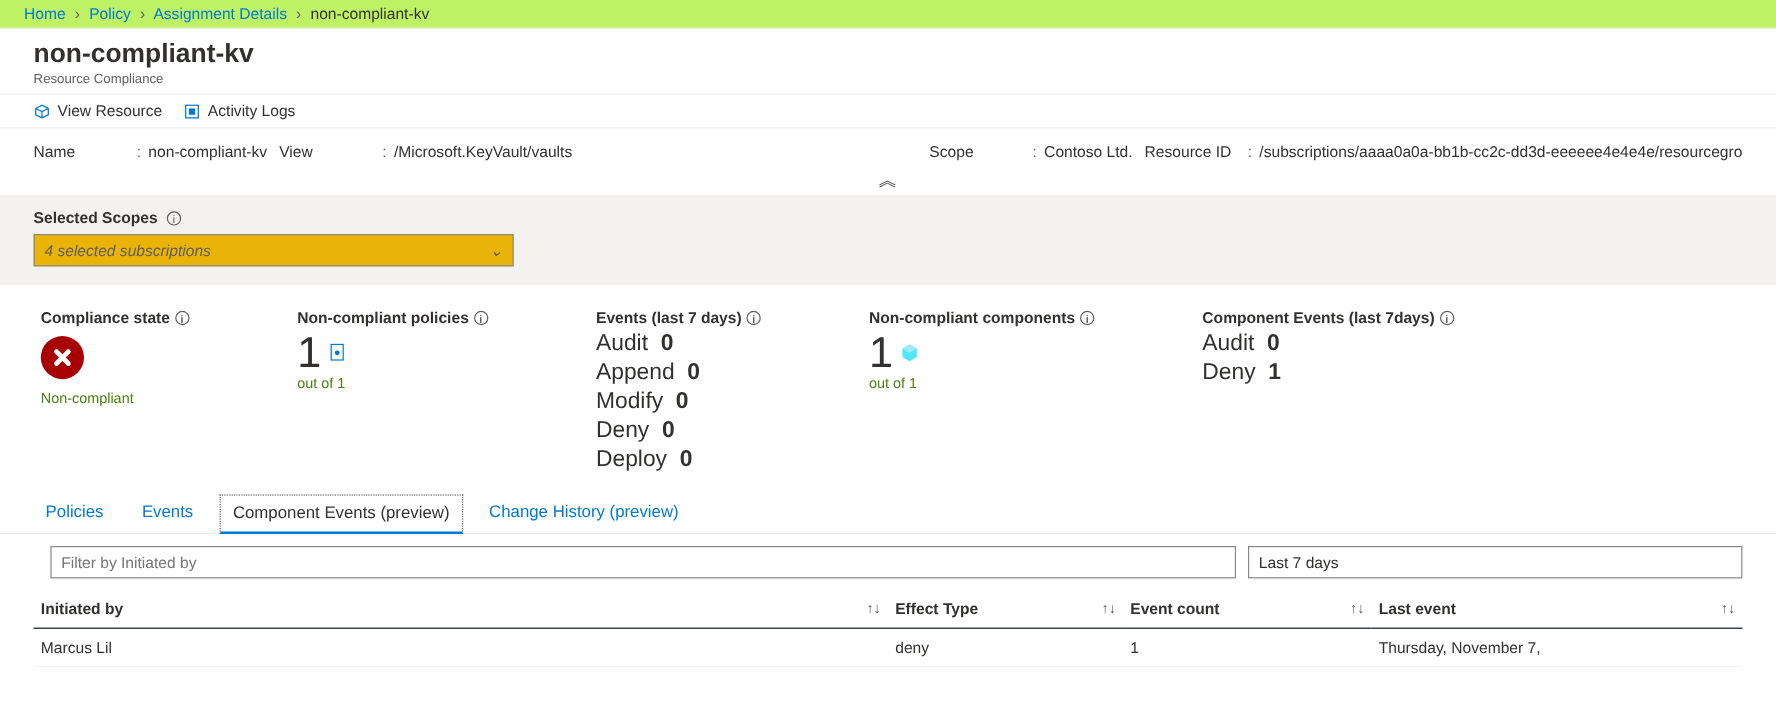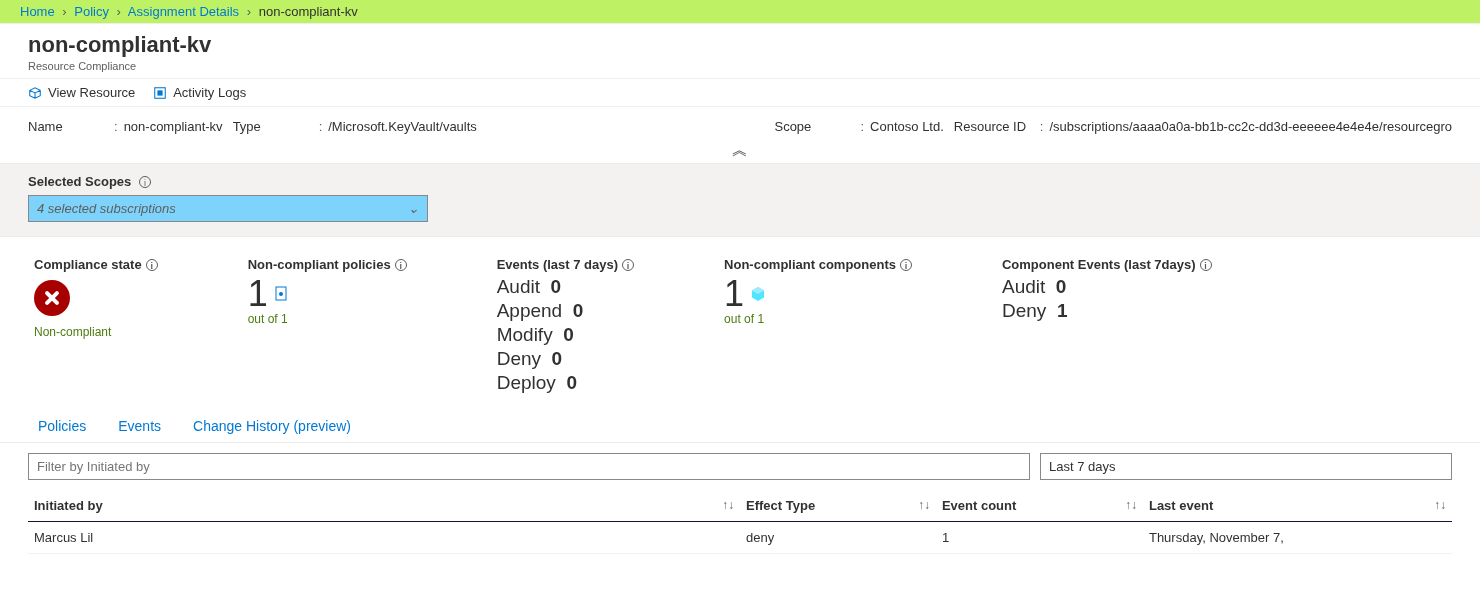--- a/index.html
+++ b/index.html
@@ -42,21 +42,21 @@
     background: #f3f2f1; border-top: 1px solid #edebe9; border-bottom: 1px solid #edebe9;
     padding: 10px 28px 14px 28px;
   }
   .scopes-label { font-weight: 600; font-size: 13px; }
   .info-icon {
     display: inline-block; width: 12px; height: 12px; border: 1px solid #605e5c;
     border-radius: 50%; font-size: 9px; text-align: center; line-height: 12px;
     color: #605e5c; margin-left: 4px;
   }
   .scope-select {
-    margin-top: 6px; width: 400px; background: #7dd3fc; border: 1px solid #8a8886;
+    margin-top: 6px; width: 400px; background: #eab308; border: 1px solid #8a8886;
     padding: 5px 8px; display: flex; justify-content: space-between; align-items: center;
     font-style: italic; color: #605e5c; cursor: pointer;
   }
   .stats { display: flex; gap: 90px; padding: 20px 34px 10px 34px; }
   .stat h3 { margin: 0 0 4px 0; font-size: 13px; font-weight: 600; }
   .stat .big { font-size: 36px; font-weight: 300; line-height: 1; display: inline-flex; align-items: center; gap: 6px; }
   .stat .sub { font-size: 12px; color: #4d7c0f; }
   .circle-x {
     width: 36px; height: 36px; background: #a80000; border-radius: 50%;
     display: inline-flex; align-items: center; justify-content: center; margin-top: 4px;
@@ -69,21 +69,21 @@
   .circle-x:after { transform: rotate(-45deg); }
   .mini-icon {
     width: 16px; height: 16px; display: inline-block;
   }
   .ev-row { font-size: 19px; margin: 2px 0; }
   .tabs { display: flex; gap: 12px; padding: 6px 28px 0 28px; font-size: 14px; border-bottom: 1px solid #edebe9; }
   .tab { padding: 6px 10px 8px 10px; cursor: pointer; color: #0078d4; }
   .tab.active { color: #323130; border: 1px dotted #605e5c; border-bottom: 2px solid #0078d4; margin-bottom: -1px; }
   .filters { display: flex; gap: 10px; padding: 10px 28px; }
   .filter-input {
-    flex: 1; border: 1px solid #8a8886; padding: 5px 8px; font-size: 13px; color: #605e5c;
+    flex: 1; border: 1px solid #8a8886; padding: 5px 8px; font-size: 13px; color: #605e5c; margin-left: 14px;
   }
   .time-select { width: 412px; border: 1px solid #8a8886; padding: 5px 8px; font-size: 13px; color: #323130; cursor: pointer; }
   table { width: calc(100% - 56px); margin: 0 28px; border-collapse: collapse; font-size: 13px; }
   th { text-align: left; font-weight: 600; border-bottom: 1px solid #0f172a; padding: 8px 6px; }
   th .sort { float: right; color: #605e5c; font-size: 12px; }
   td { padding: 8px 6px; border-bottom: 1px solid #f3f2f1; }
   .col-wide { width: 50%; }
 </style>
 </head>
 <body>
@@ -120,21 +120,21 @@
 </div>
 
 <div class="props">
   <div class="col">
     <div class="prop-row">
       <span class="prop-label">Name</span>
       <span class="prop-colon">:</span>
       <span>non-compliant-kv</span>
     </div>
     <div class="prop-row">
-      <span class="prop-label">Type</span>
+      <span class="prop-label">View</span>
       <span class="prop-colon">:</span>
       <span>/Microsoft.KeyVault/vaults</span>
     </div>
   </div>
   <div class="col">
     <div class="prop-row">
       <span class="prop-label">Scope</span>
       <span class="prop-colon">:</span>
       <span>Contoso Ltd.</span>
     </div>
@@ -202,20 +202,21 @@
     <div id="compevents-list">
         <div class="ev-row">Audit &nbsp;<b>0</b></div>
         <div class="ev-row">Deny &nbsp;<b>1</b></div>
       </div>
   </div>
 </div>
 
 <div class="tabs" id="tabs-row">
     <div class="tab">Policies</div>
     <div class="tab">Events</div>
+    <div class="tab active">Component Events (preview)</div>
     <div class="tab">Change History (preview)</div>
   </div>
 
 <div class="filters">
   <input class="filter-input" placeholder="Filter by Initiated by" style="">
   <div class="time-select">
     <span>Last 7 days</span>
   </div>
 </div>
 

